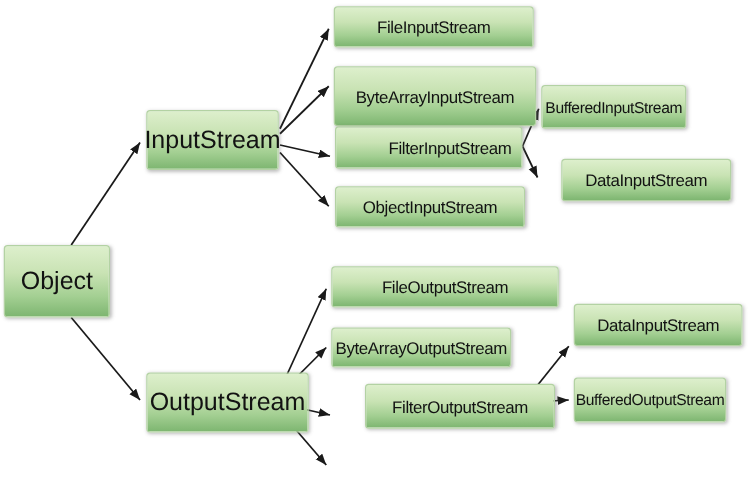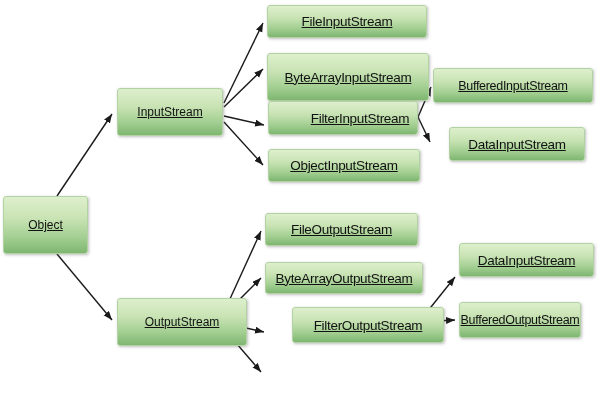--- a/index.html
+++ b/index.html
@@ -22,23 +22,22 @@
     align-items: center;
     justify-content: center;
     text-align: center;
     background: linear-gradient(180deg, #ddefcc 0%, #c9e3b4 38%, #a3cf92 72%, #7eb671 100%);
     border: 1px solid #b3d2a3;
     border-radius: 3px;
     box-shadow: 1px 1px 3px rgba(110,110,110,0.45);
     color: #121212;
     box-sizing: border-box;
     white-space: nowrap;
-    text-decoration: underline;
   }
-  .node.parent { font-size: 12px; text-align: center; }
+  .node.parent { font-size: 20px; text-align: center; }
   .node.child  { font-size: 13.5px; letter-spacing: -0.3px; }
   .node.tight  { font-size: 12.5px; letter-spacing: -0.3px; }
   line { stroke: #1a1a1a; stroke-width: 1.4; }
 </style>
 </head>
 <body>
 
 <div id="canvas">
 
   <svg id="edges" viewBox="0 0 600 400" xmlns="http://www.w3.org/2000/svg">
@@ -65,23 +64,23 @@
 
   <div class="node parent" style="left:3px;   top:196px; width:85px;  height:58px;">Object</div>
   <div class="node parent" style="left:117px; top:88px;  width:106px; height:48px;">InputStream</div>
   <div class="node parent" style="left:117px; top:298px; width:130px; height:48px;">OutputStream</div>
 
   <div class="node child" style="left:267px; top:5px;   width:160px; height:33px;">FileInputStream</div>
   <div class="node child" style="left:267px; top:53px;  width:162px; height:48px;">ByteArrayInputStream</div>
   <div class="node child" style="left:268px; top:101px; width:150px; height:34px;padding-left:34px;">FilterInputStream</div>
   <div class="node child" style="left:268px; top:149px; width:152px; height:33px;">ObjectInputStream</div>
 
-  <div class="node child tight" style="left:433px; top:68px;  width:160px; height:35px;">BufferedInputStream</div>
+  <div class="node child tight" style="left:433px; top:68px;  width:116px; height:35px;">BufferedInputStream</div>
   <div class="node child" style="left:433px; top:127px; width:136px; height:34px;margin-left:16px;">DataInputStream</div>
 
-  <div class="node child" style="left:265px; top:213px; width:153px; height:33px;">FileOutputStream</div>
-  <div class="node child" style="left:265px; top:262px; width:158px; height:32px;">ByteArrayOutputStream</div>
+  <div class="node child" style="left:265px; top:213px; width:182px; height:33px;">FileOutputStream</div>
+  <div class="node child" style="left:265px; top:262px; width:144px; height:32px;">ByteArrayOutputStream</div>
   <div class="node child" style="left:268px; top:307px; width:152px; height:36px;margin-left:24px;">FilterOutputStream</div>
 
   <div class="node child" style="left:459px; top:243px; width:135px; height:34px;">DataInputStream</div>
   <div class="node child tight" style="left:459px; top:302px; width:122px; height:36px;">BufferedOutputStream</div>
 
 </div>
 
 </body></html>

